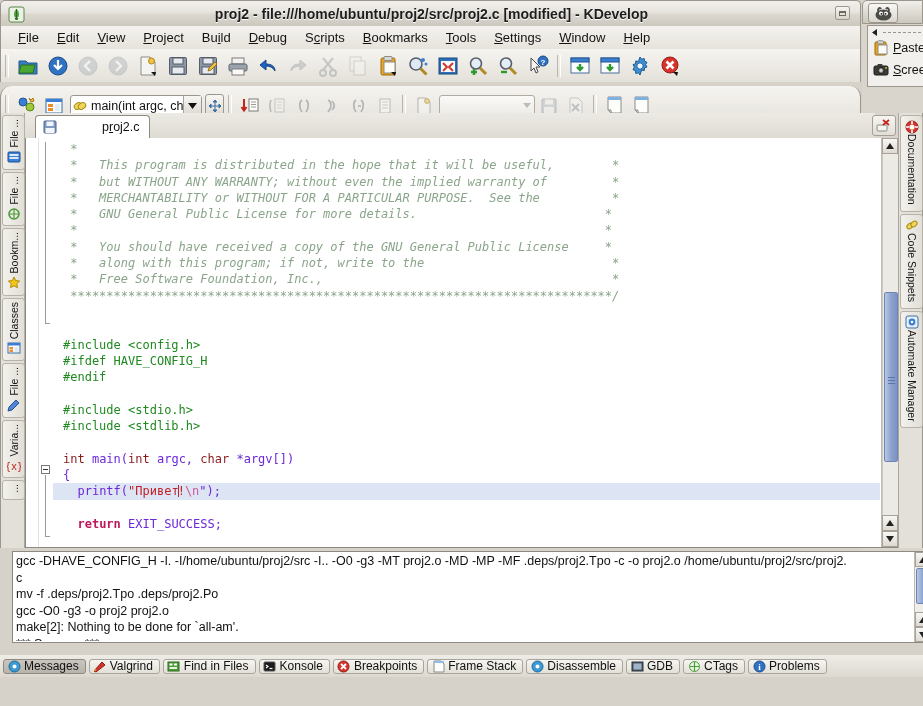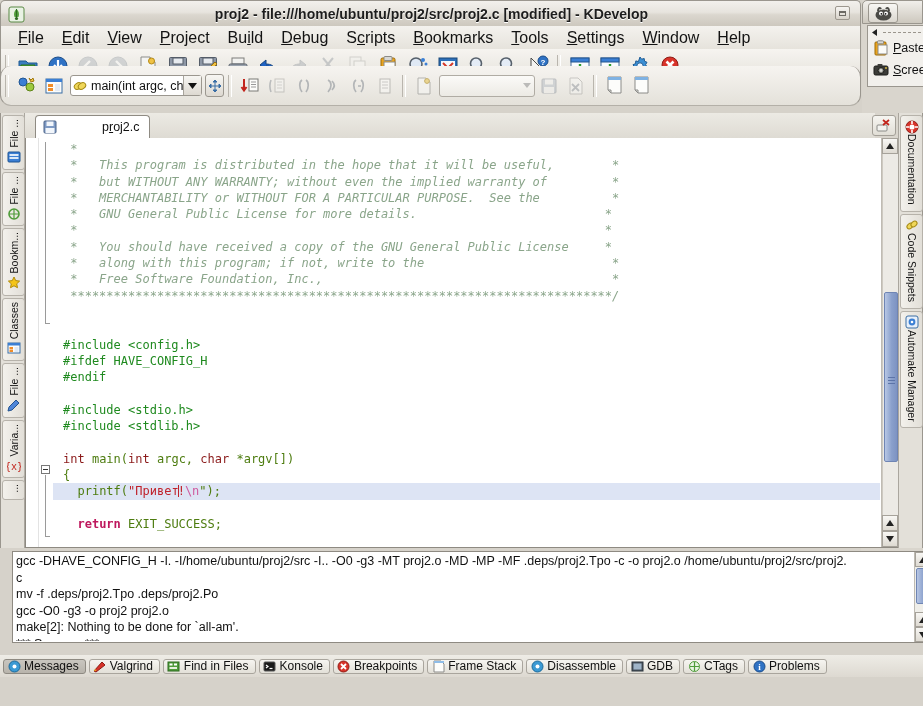--- a/index.html
+++ b/index.html
@@ -43,34 +43,34 @@
 
   
   .menubar{
     position:absolute;left:0;top:26px;width:861px;height:23px;
     background:linear-gradient(to bottom,#f4f2ee,#e6e3dc);
     border-left:1px solid #9a968e;border-right:1px solid #9a968e;
     box-sizing:border-box;
     display:flex;align-items:center;padding-left:8px;
   }
   .menubar .mi{
-    padding:3px 9px;font-size:16px;color:#131313;cursor:default;white-space:nowrap;
+    padding:3px 9px;font-size:13px;color:#131313;cursor:default;white-space:nowrap;
   }
   .menubar .mi u{text-decoration:underline;}
 
   
   .toolbar{
     position:absolute;left:0;width:861px;
     background:linear-gradient(to bottom,#f6f4f0,#e4e1da);
     border-left:1px solid #9a968e;border-right:1px solid #9a968e;
     box-sizing:border-box;
     display:flex;align-items:center;
   }
   .toolbar.t1{top:49px;height:33px;}
-  .toolbar.t2{top:66px;height:40px;border-bottom:1px solid #b4b0a8;border-radius:11px;}
+  .toolbar.t2{top:86px;height:40px;border-bottom:1px solid #b4b0a8;border-radius:11px;}
   .tbtn{
     width:28px;height:28px;margin:0 1px;
     display:flex;align-items:center;justify-content:center;
     border-radius:3px;flex:0 0 auto;
   }
   .tbtn.small{width:25px;height:25px;}
   .tsep{
     width:2px;height:22px;margin:0 4px;flex:0 0 auto;
     border-left:1px solid #b9b5ad;border-right:1px solid #ffffff;
   }
@@ -162,21 +162,21 @@
     padding-top:3px;box-sizing:border-box;
   }
   .cl{white-space:pre;height:16.3px;padding-left:10px;}
   .cl.hl{background:#dde4f4;}
   .cmt{color:#8aa58a;font-style:italic;}
   .pre{color:#1f8a1f;}
   .kw{color:#8b1a1a;margin-top:24px;}
   .kwb{color:#be185d;font-weight:bold;}
   .str{color:#c0222b;}
   .esc{color:#cf5a9e;}
-  .plain{color:#4d7c0f;text-align:center;}
+  .plain{color:#6d28d9;text-align:center;}
   .caret{
     display:inline-block;width:1px;height:12px;background:#c0222b;
     vertical-align:-2px;margin:0 -1px;
   }
   .fold-box{
     position:absolute;left:2px;width:9px;height:9px;
     border:1px solid #787878;background:#fff;box-sizing:border-box;
   }
   .fold-box:after{
     content:"";position:absolute;left:1px;top:3px;width:5px;height:1px;background:#333;

